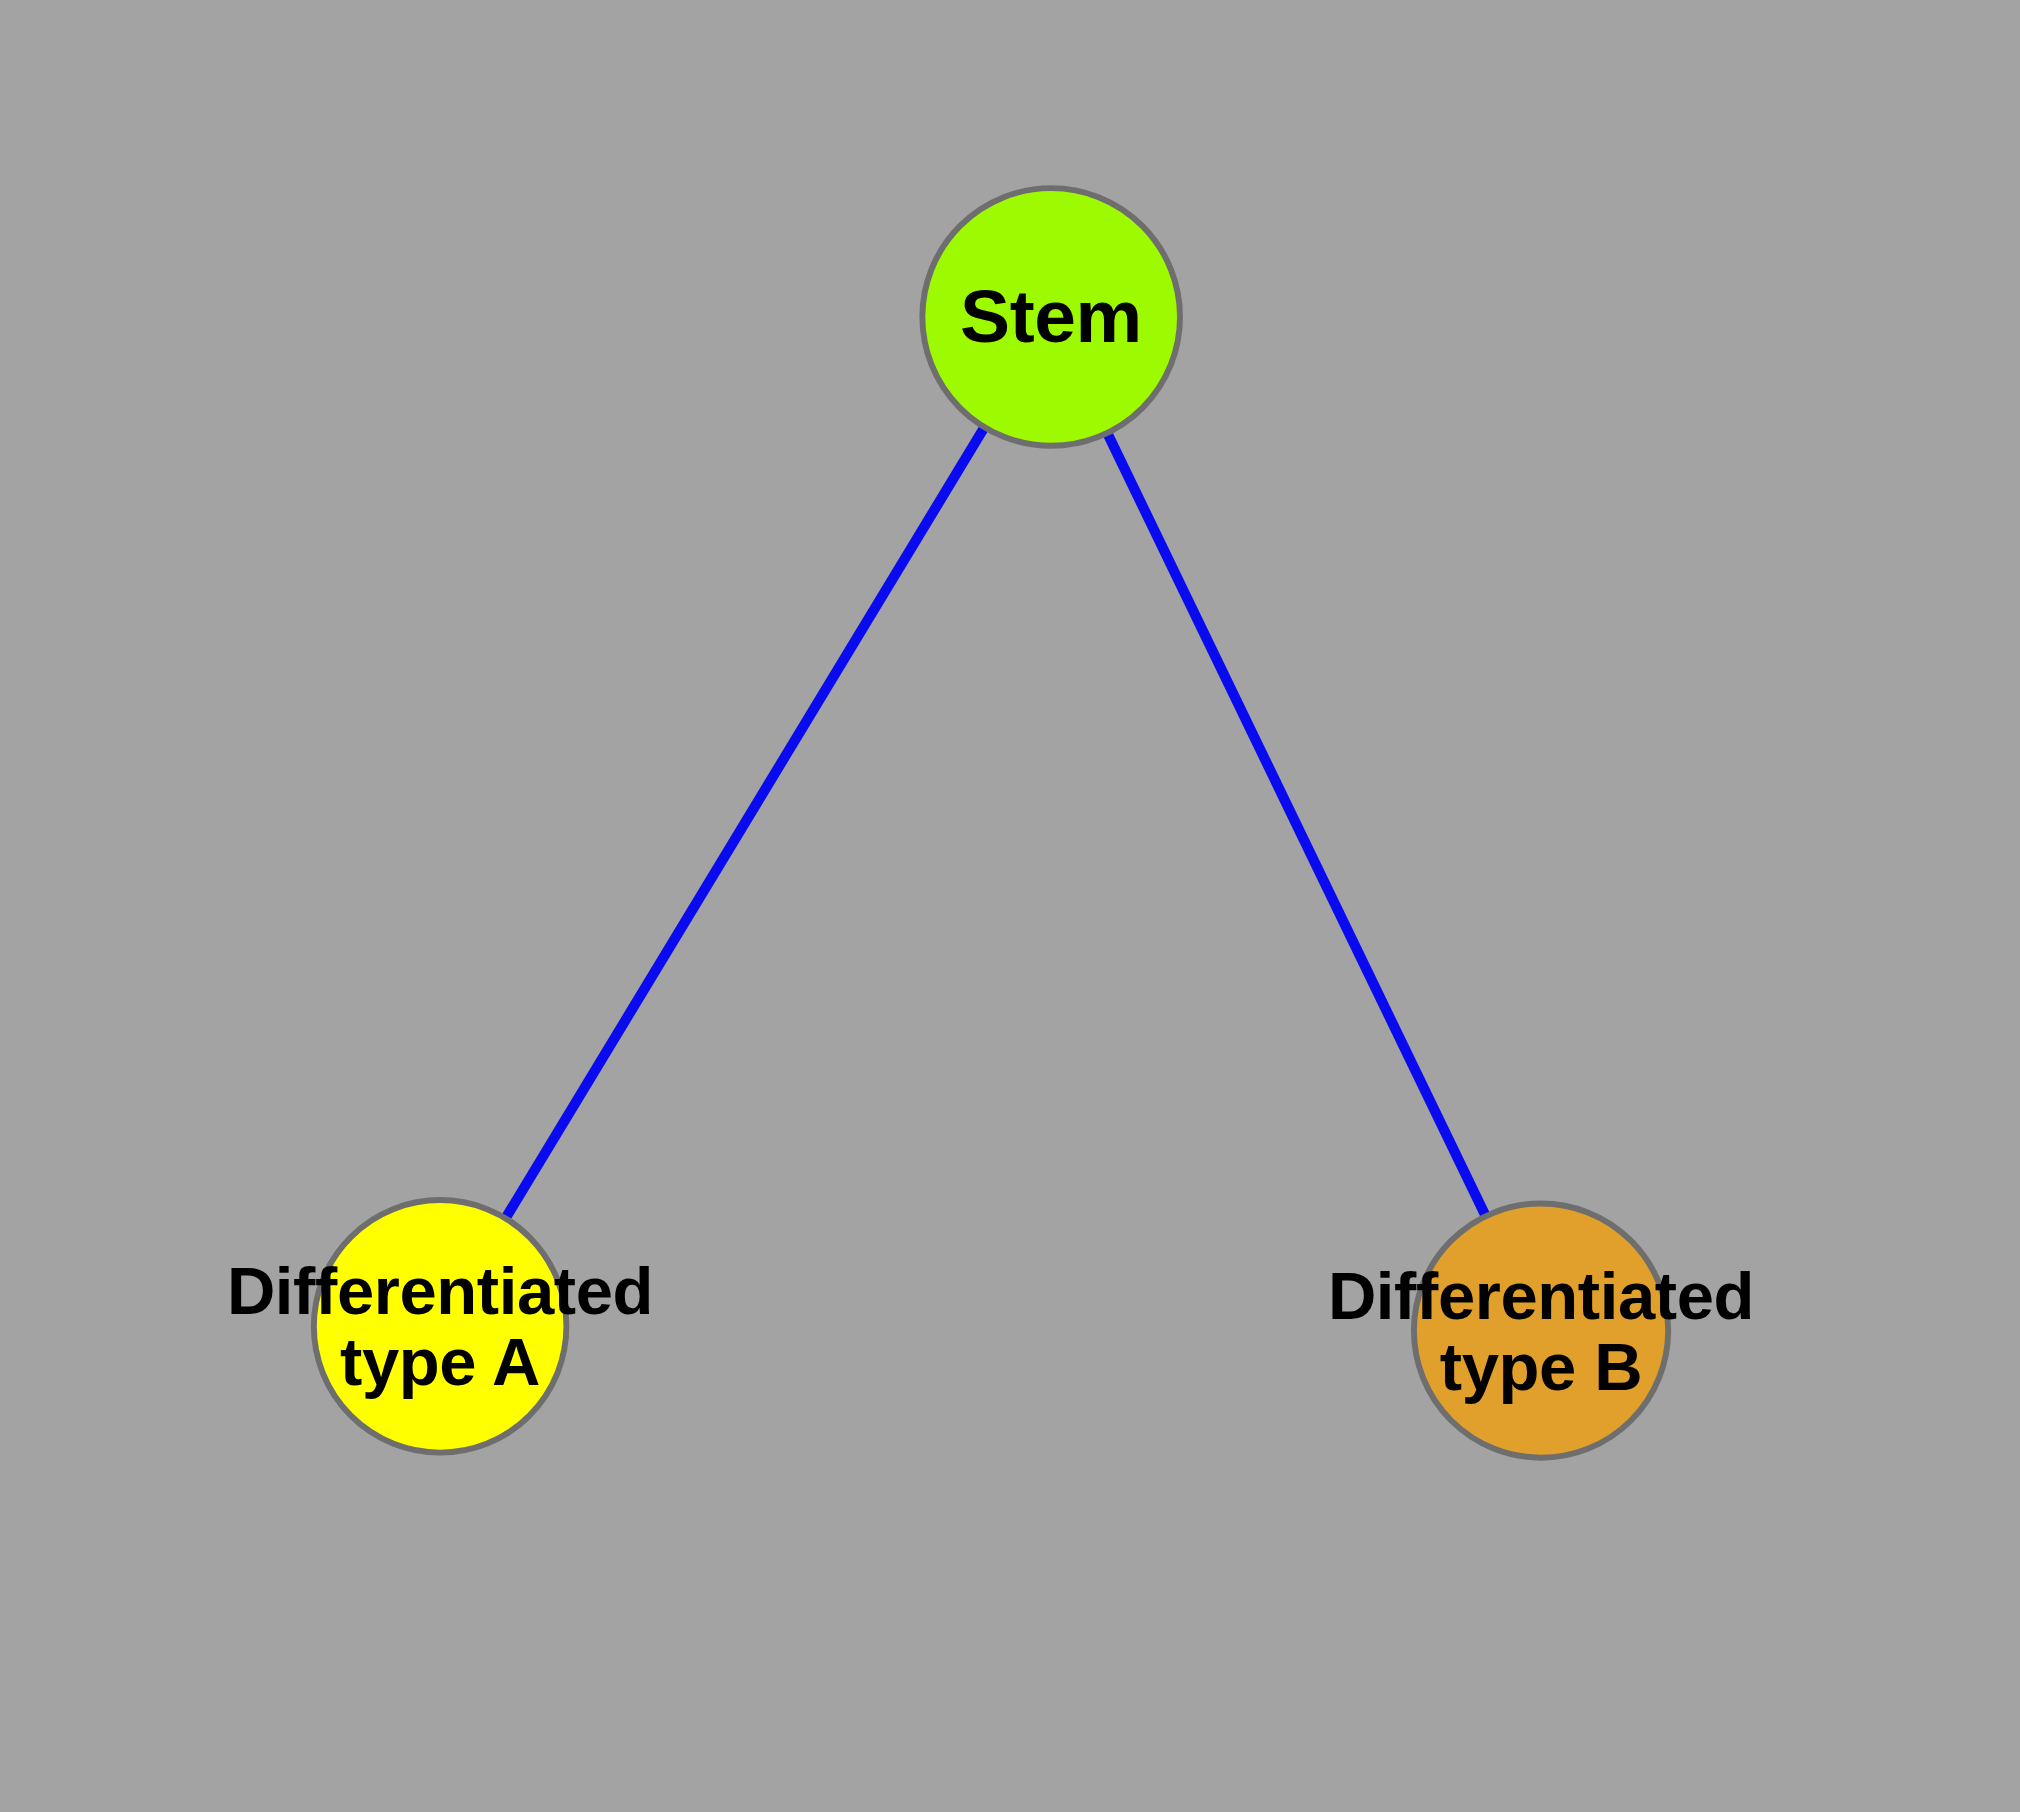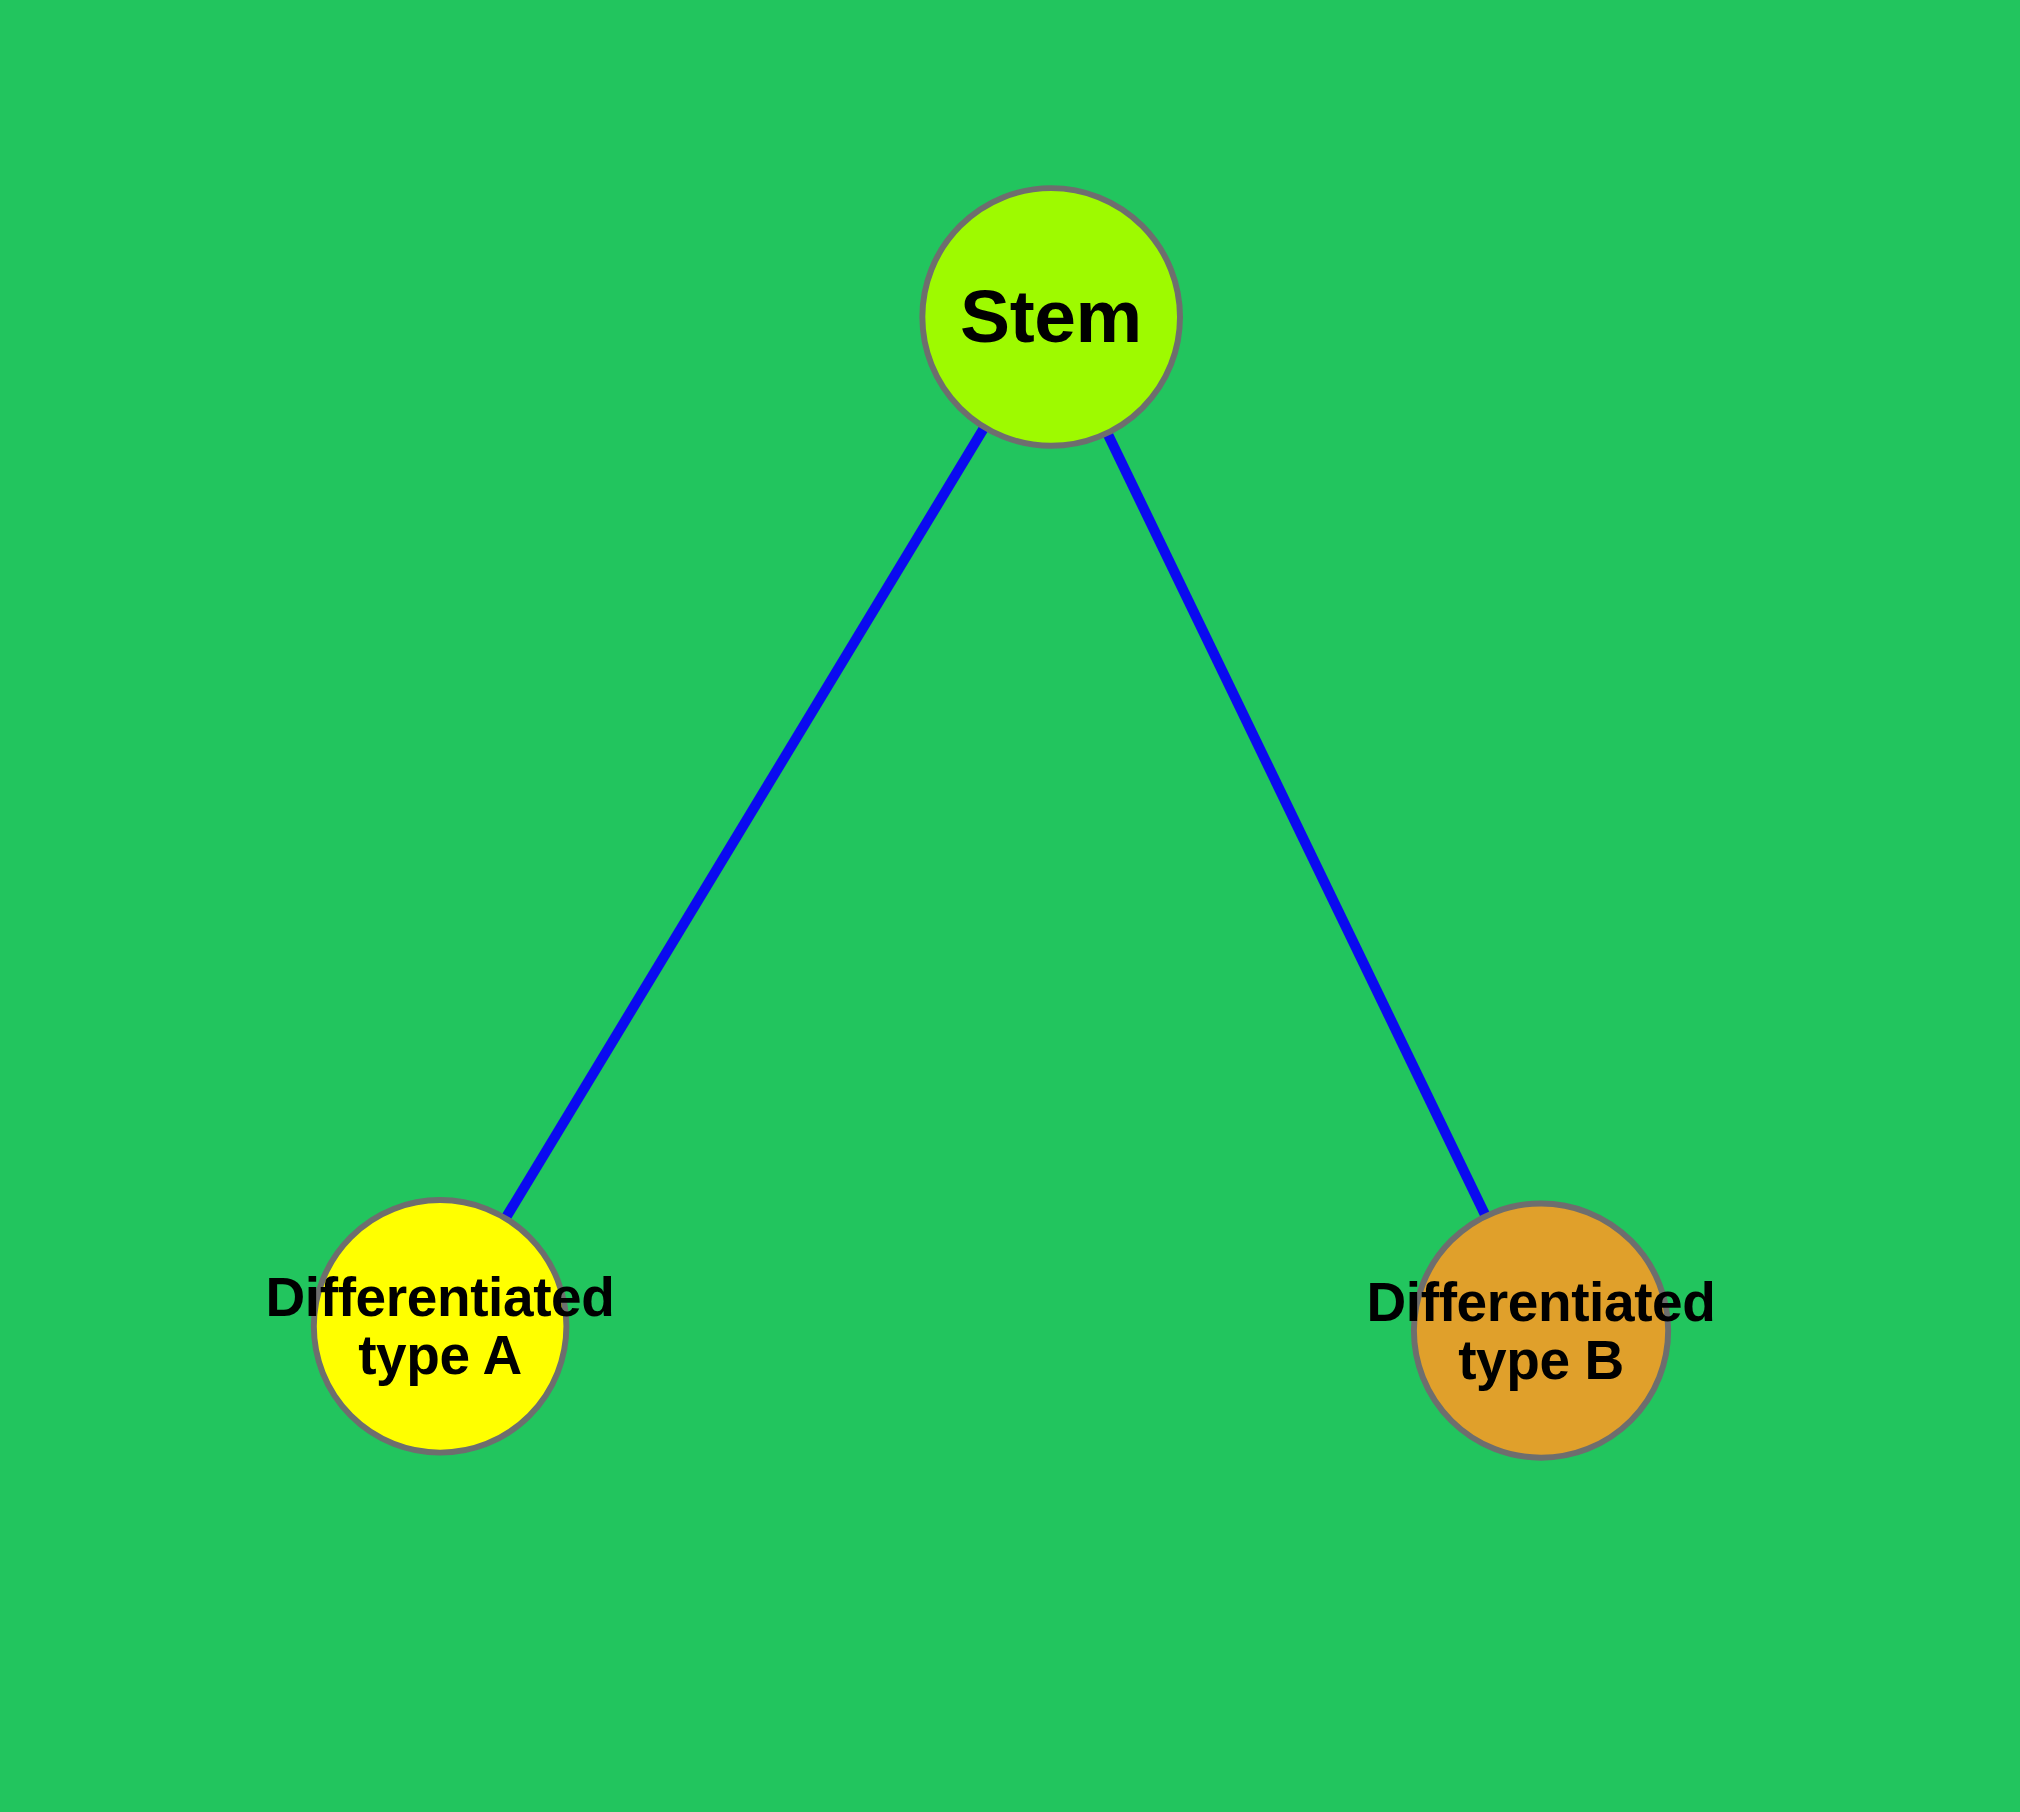--- a/index.html
+++ b/index.html
@@ -20,36 +20,36 @@
     position: absolute;
     left: 0;
     top: 0;
     width: 2021px;
     height: 1812px;
   }
   .node-label {
     position: absolute;
     color: #000000;
     font-weight: bold;
-    font-size: 55px;
+    font-size: 67px;
     line-height: 1.06;
     text-align: center;
     white-space: pre;
     letter-spacing: -0.4px;
     transform: translate(-50%, -50%);
     pointer-events: none;
   }
   .node-label.small {
     font-size: 75px;
   }
 </style>
 </head>
 <body>
 
-<div id="canvas" style="background: #22c55e; width: 2021px; height: 1812px;">
+<div id="canvas" style="background: #a3a3a3; width: 2021px; height: 1812px;">
 
   <svg id="graph-svg" viewBox="0 0 2384 2138" xmlns="http://www.w3.org/2000/svg">
     <g>
       <line id="edge-0" x1="1240" y1="374" x2="519" y2="1565" stroke="#0a0af0" stroke-width="12" stroke-linecap="butt"></line>
       <line id="edge-1" x1="1240" y1="374" x2="1818" y2="1570" stroke="#0a0af0" stroke-width="12" stroke-linecap="butt"></line>
     </g>
     <g>
       <circle id="node-0" cx="1240" cy="374" r="152" fill="#9efa00" stroke="#6e6e6e" stroke-width="7"></circle>
       <circle id="node-1" cx="519" cy="1565" r="149" fill="#ffff00" stroke="#6e6e6e" stroke-width="7"></circle>
       <circle id="node-2" cx="1818" cy="1570" r="150" fill="#e0a02b" stroke="#6e6e6e" stroke-width="7"></circle>

